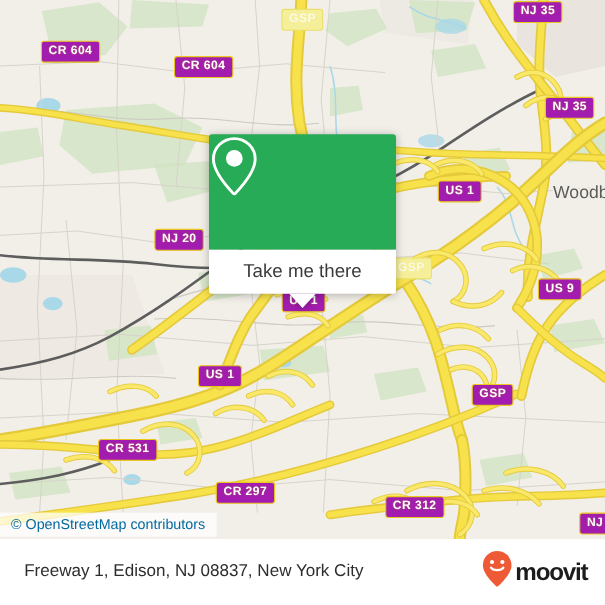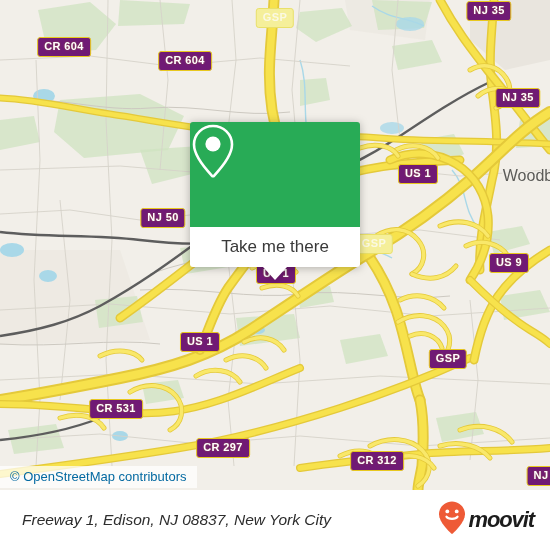--- a/index.html
+++ b/index.html
@@ -11,21 +11,21 @@
   }
   #app{position:relative;width:550px;height:550px;overflow:hidden;}
 
   
   #map{position:absolute;left:0;top:0;width:550px;height:490px;background:#f2efe9;overflow:hidden;}
   #map svg{position:absolute;left:0;top:0;}
 
   
   .shield{
     position:absolute;
-    background:#701a75;
+    background:#a21caf;
     border:1.5px solid #e8c81e;
     border-radius:3px;
     color:#ffffff;
     font-size:11px;
     font-weight:bold;
     letter-spacing:.4px;
     line-height:1;
     padding:3px 6px 4px 6px;
     white-space:nowrap;
     text-shadow:0 0 2px rgba(190,160,0,.45);
@@ -74,21 +74,21 @@
     background:rgba(255,255,255,.72);
     color:#0369a1;font-size:13px;
     padding:3px 10px 4px 10px;
     white-space:nowrap;
   }
 
   
   #footer{
     position:absolute;left:0;top:490px;width:550px;height:60px;
     background:#ffffff;
-    display:flex;align-items:center;font-style:italic;
+    display:flex;align-items:center;
   }
   #footer .address{
     margin-left:22px;color:#2d2d2d;font-size:15.5px;white-space:nowrap;
   }
   #footer .logo{
     position:absolute;right:16px;top:50%;transform:translateY(-50%);
     display:flex;align-items:center;
   }
   #footer .logo .word{
     color:#1c1c1c;font-size:22px;font-weight:bold;letter-spacing:-1.1px;
@@ -297,21 +297,21 @@
     </svg>
 
     <div class="place" style="left:528px;top:176px">Woodb</div>
 
     <div class="shield pale" style="left:275px;top:18px">GSP</div>
     <div class="shield" style="left:489px;top:11px">NJ 35</div>
     <div class="shield" style="left:64px;top:47px">CR 604</div>
     <div class="shield" style="left:185px;top:61px">CR 604</div>
     <div class="shield" style="left:518px;top:98px">NJ 35</div>
     <div class="shield" style="left:418px;top:174px">US 1</div>
-    <div class="shield" style="left:163px;top:218px">NJ 50</div>
+    <div class="shield" style="left:163px;top:218px">NJ 20</div>
     <div class="shield pale" style="left:374px;top:244px">GSP</div>
     <div class="shield" style="left:509px;top:263px">US 9</div>
     <div class="shield" style="left:276px;top:274px">US 1</div>
     <div class="shield" style="left:200px;top:342px">US 1</div>
     <div class="shield" style="left:448px;top:359px">GSP</div>
     <div class="shield" style="left:116px;top:409px">CR 531</div>
     <div class="shield" style="left:223px;top:448px">CR 297</div>
     <div class="shield" style="left:377px;top:461px">CR 312</div>
     <div class="shield" style="left:541px;top:476px">NJ</div>
 

